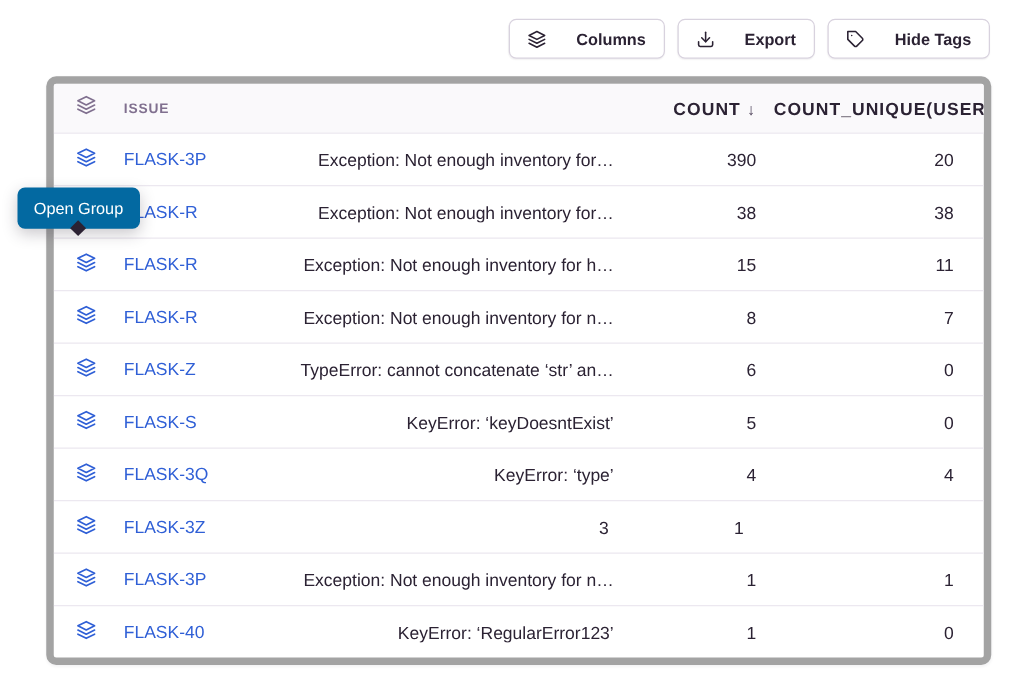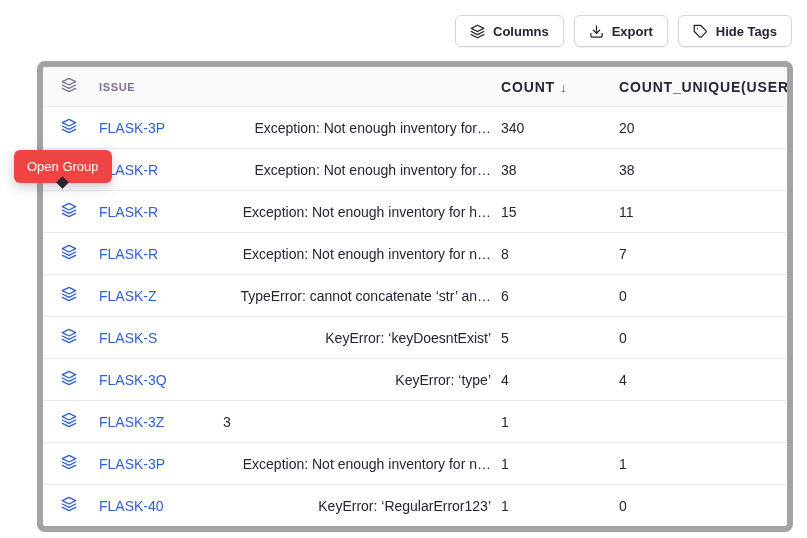--- a/index.html
+++ b/index.html
@@ -12,21 +12,21 @@
     position:relative;
     overflow:hidden;
   }
 
   
   .toolbar {
     position:absolute; top:15px; right:15px;
     display:flex; gap:10px;
   }
   .toolbar-btn {
-    display:flex; align-items:center; gap:8px;
+    display:flex; align-items:center; gap:24px;
     height:32px; padding:0 14px;
     background:#ffffff;
     border:1px solid #d8d2de;
     border-radius:6px;
     box-shadow:0 1px 1px rgba(43,34,51,0.06);
     font-family:"Liberation Sans", sans-serif;
     font-size:13px; font-weight:700; color:#2b2233;
     cursor:pointer;
   }
   .toolbar-btn svg { display:block; }
@@ -51,21 +51,21 @@
     height:39px;
     background:#faf9fb;
     border-top:none;
   }
   .cell { overflow:hidden; white-space:nowrap; }
   .icon-cell { padding-left:18px; display:flex; align-items:center; }
   .hdr {
     font-size:11px; font-weight:700; letter-spacing:0.06em;
     color:#80708f; text-transform:uppercase;
   }
-  .num { text-align:left; font-size:14px; color:#2b2233; }
+  .num { text-align:right; font-size:14px; color:#2b2233; }
   .count-cell  { padding-right:14px; }
   .unique-cell { padding-right:24px; }
   .sort-arrow { margin-left:5px; color:#4d4158; font-size:13px; font-weight:400; }
 
   .icon-btn {
     background:none; border:none; padding:0; margin:0;
     cursor:pointer; display:flex; align-items:center;
   }
   .issue-link {
     color:#2f5fd6; text-decoration:none; font-size:14px; cursor:pointer;
@@ -73,21 +73,21 @@
   .title-cell {
     font-size:14px; color:#2b2233;
     overflow:hidden; text-overflow:ellipsis;
     padding-right:10px;
     text-align:right;
   }
 
   
   .tooltip {
     position:absolute; left:14px; top:150px;
-    background:#ef4444; color:#ffffff;
+    background:#0369a1; color:#ffffff;
     font-size:13px; line-height:15px;
     padding:9px 13px;
     border-radius:6px;
     box-shadow:0 4px 12px rgba(43,34,51,0.25);
     z-index:20;
     white-space:nowrap;
   }
   .tooltip-caret {
     position:absolute; bottom:-4px; left:44px;
     width:9px; height:9px;
@@ -158,21 +158,21 @@
                 <polyline points="2 12 12 17 22 12"></polyline>
                 <polyline points="2 17 12 22 22 17"></polyline>
               </svg>
         </span>
       </button>
     </div>
     <div class="cell">
       <a class="issue-link">FLASK-3P</a>
     </div>
     <div class="cell title-cell">Exception: Not enough inventory for…</div>
-    <div class="cell num count-cell">340</div>
+    <div class="cell num count-cell">390</div>
     <div class="cell num unique-cell">20</div>
   </div>
       <div class="row">
     <div class="cell icon-cell">
       <button class="icon-btn">
         <span>
           <svg width="16" height="16" viewBox="0 0 24 24" fill="none" stroke="#2f5fd6" stroke-width="2" stroke-linecap="round" stroke-linejoin="round">
                 <polygon points="12 2 2 7 12 12 22 7 12 2"></polygon>
                 <polyline points="2 12 12 17 22 12"></polyline>
                 <polyline points="2 17 12 22 22 17"></polyline>

